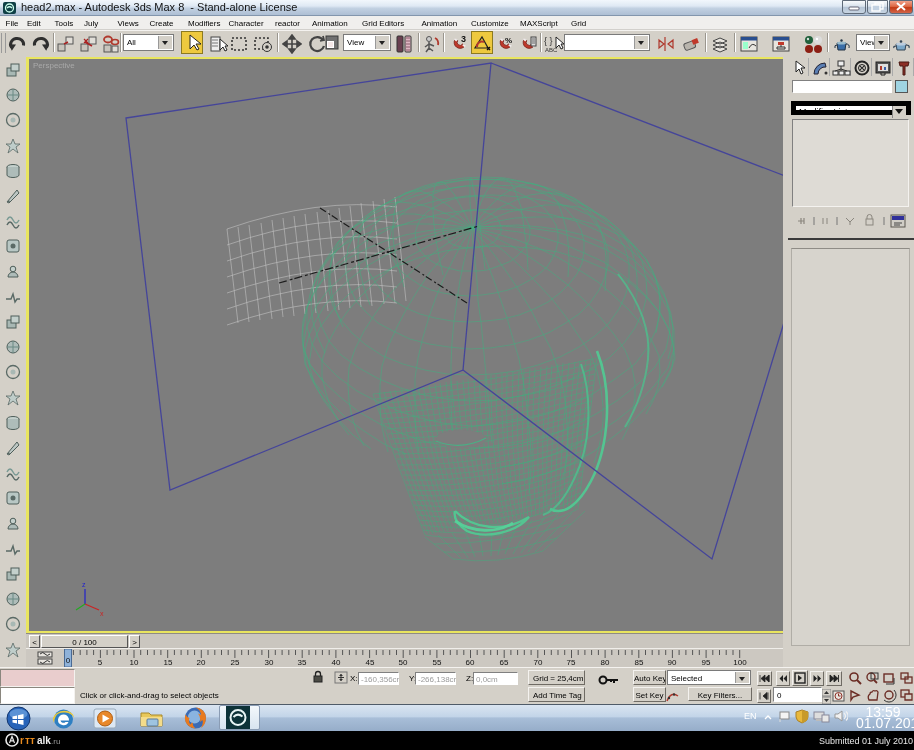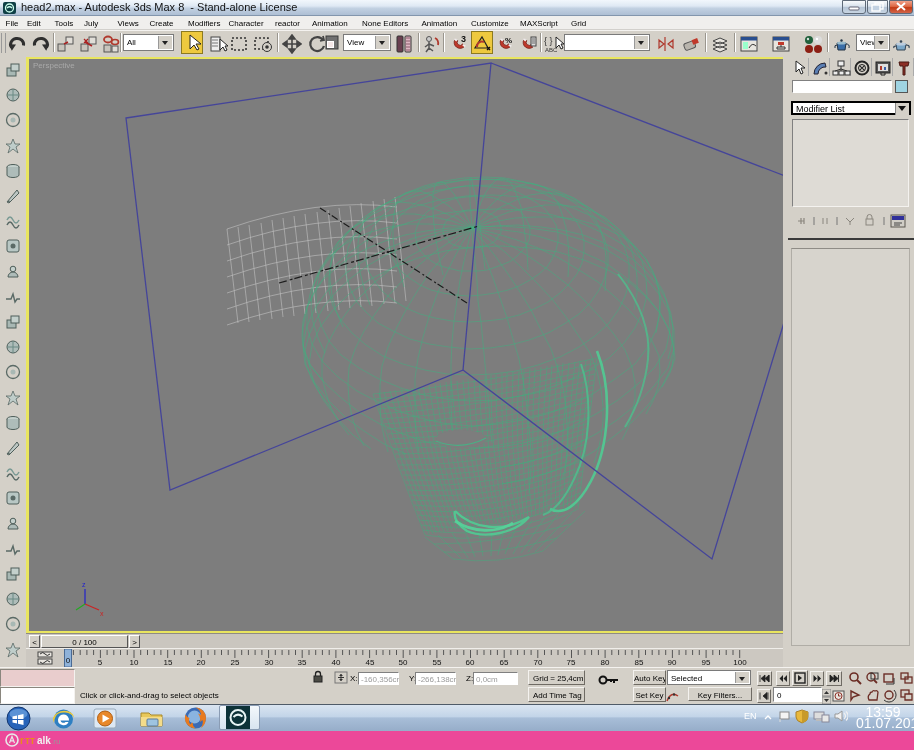--- a/index.html
+++ b/index.html
@@ -26,21 +26,21 @@
   .tsep{position:absolute;top:33px;width:1px;height:19px;background:#9a968e;border-right:1px solid #fff;}
   #lefttools{left:0;top:57px;width:26px;height:611px;background:#d4d0c8;}
   #vpborder{left:26px;top:57px;width:757px;height:576px;background:#e9e55f;}
   #viewport{left:29px;top:59px;width:751px;height:572px;background:#7d7d7d;overflow:hidden;padding-left:44px;}
   #vplabel{left:4px;top:2px;font-size:8px;color:#a9a9a9;}
   #rightgap{left:783px;top:57px;width:5px;height:611px;background:#d4d0c8;}
   #panel{left:788px;top:57px;width:126px;height:611px;background:#d4d0c8;}
   .ptab{position:absolute;top:1px;width:20px;height:18px;border-right:1px solid #aaa;box-sizing:border-box;}
   #namefield{left:4px;top:23px;width:100px;height:13px;background:#fff;border:1px solid #808080;border-bottom-color:#fff;border-right-color:#fff;box-sizing:border-box;}
   #colsw{left:107px;top:23px;width:13px;height:13px;background:#9fd4e2;border:1px solid #555;box-sizing:border-box;}
-  #modlist{left:3px;top:44px;width:120px;height:14px;background:#fff;border:2px solid #000000;box-sizing:border-box;font-size:9px;padding:1px 0 0 3px;}
+  #modlist{left:3px;top:44px;width:120px;height:14px;background:#fff;border:5px solid #000000;box-sizing:border-box;font-size:9px;padding:1px 0 0 3px;}
   #modlist .da{position:absolute;right:0px;top:0px;width:13px;height:12px;background:#d4d0c8;border-left:1px solid #888;}
   #modlist .da:after{content:"";position:absolute;left:2px;top:3px;border:4px solid transparent;border-top:5px solid #111;}
   #stackbox{left:4px;top:62px;width:117px;height:88px;background:#dedbd5;border:1px solid #808080;border-bottom-color:#f4f2ef;border-right-color:#f4f2ef;box-sizing:border-box;}
   #stkbtns{left:2px;top:156px;width:122px;height:16px;}
   #psep{left:0px;top:181px;width:126px;height:2px;background:#3a3a3a;}
   #rollout{left:3px;top:191px;width:119px;height:398px;background:#d7d4cd;border:1px solid #b0ada6;border-top-color:#8f8c86;box-sizing:border-box;}
   #timeslider{left:26px;top:633px;width:757px;height:15px;background:#cac6bf;border-top:1px solid #8f8b84;box-sizing:border-box;}
   .tsbtn{position:absolute;top:1px;height:13px;background:#d4d0c8;border:1px solid #fff;border-right-color:#555;border-bottom-color:#555;box-sizing:border-box;font-size:8px;text-align:center;padding-top:2px;}
   #ruler{left:26px;top:648px;width:757px;height:19px;background:#ccc8c1;border-top:1px solid #f0eeea;box-sizing:border-box;}
   #statusbar{left:0;top:667px;width:914px;height:37px;background:#d4d0c8;border-top:1px solid #f4f2ef;box-sizing:border-box;}
@@ -85,21 +85,21 @@
     <span style="left:5.5px">File</span>
       <span style="left:27px">Edit</span>
       <span style="left:54.5px">Tools</span>
     <span style="left:84px">July</span>
       <span style="left:117.5px">Views</span>
       <span style="left:149.5px">Create</span>
     <span style="left:188px">Modifiers</span>
       <span style="left:228.5px">Character</span>
       <span style="left:275px">reactor</span>
     <span style="left:312px">Animation</span>
-      <span style="left:362px">None Editors</span>
+      <span style="left:362px">Grid Editors</span>
       <span style="left:421.5px">Animation</span>
     <span style="left:471px">Customize</span>
       <span style="left:520px">MAXScript</span>
       <span style="left:571px">Grid</span>
   </div>
 
   <div class="abs" id="toolbar"></div>
   <div class="abs" style="left:7px;top:34px;width:20px;height:20px">
       <svg style="" width="20" height="20" viewBox="0 0 20 20">
         <path d="M4.5 13.5 A6.5 6 0 1 1 16.5 11.5" stroke="#2f2f2f" stroke-width="3" fill="none"></path>
@@ -795,20 +795,23 @@
         <rect x="9" y="5" width="7" height="7" fill="#e8e8e8" stroke="#889"></rect>
       </svg>
     </div>
     <div class="abs" style="left:833px;top:709px;width:15px;height:14px">
       <svg style="" width="15" height="14" viewBox="0 0 15 14">
         <path d="M2 5 h3 l4 -3 v10 l-4 -3 H2 Z" fill="#f0f0f0" stroke="#999"></path>
         <path d="M11 4 q3 3 0 6 M13 2.5 q4.5 4.5 0 9" stroke="#f0f0f0" fill="none" stroke-width="1.2"></path>
       </svg>
     </div>
     <div class="abs" style="left:856px;top:707px;width:54px;font-size:14px;color:#fff;text-align:center;line-height:11px;white-space:nowrap">13:59<br>01.07.2010</div>
+  <div class="abs" id="blackbar">
+    <div class="abs" style="left:819px;top:5px;font-size:9px;color:#e8e8e8;white-space:nowrap">Submitted 01 July 2010</div>
+  </div>
   <div class="abs" style="left:4px;top:733px;width:120px;height:15px">
       <svg style="" width="120" height="15" viewBox="0 0 120 15">
         <circle cx="8" cy="7" r="6" fill="none" stroke="#e8e8e8" stroke-width="1.6"></circle>
         <path d="M5.5 10 L8 3.5 L10.5 10 M6.5 7.8 h3" stroke="#e8e8e8" fill="none" stroke-width="1.2"></path>
         <text x="16" y="11" font-size="10" font-weight="bold" fill="#e88a1e" font-family="Liberation Sans">r</text>
         <text x="21" y="11" font-size="10" font-weight="bold" fill="#e88a1e">тт</text>
         <text x="33" y="11" font-size="10" font-weight="bold" fill="#f0f0f0">alk</text>
         <text x="47" y="11" font-size="8" fill="#999">.ru</text>
       </svg>
     </div>

